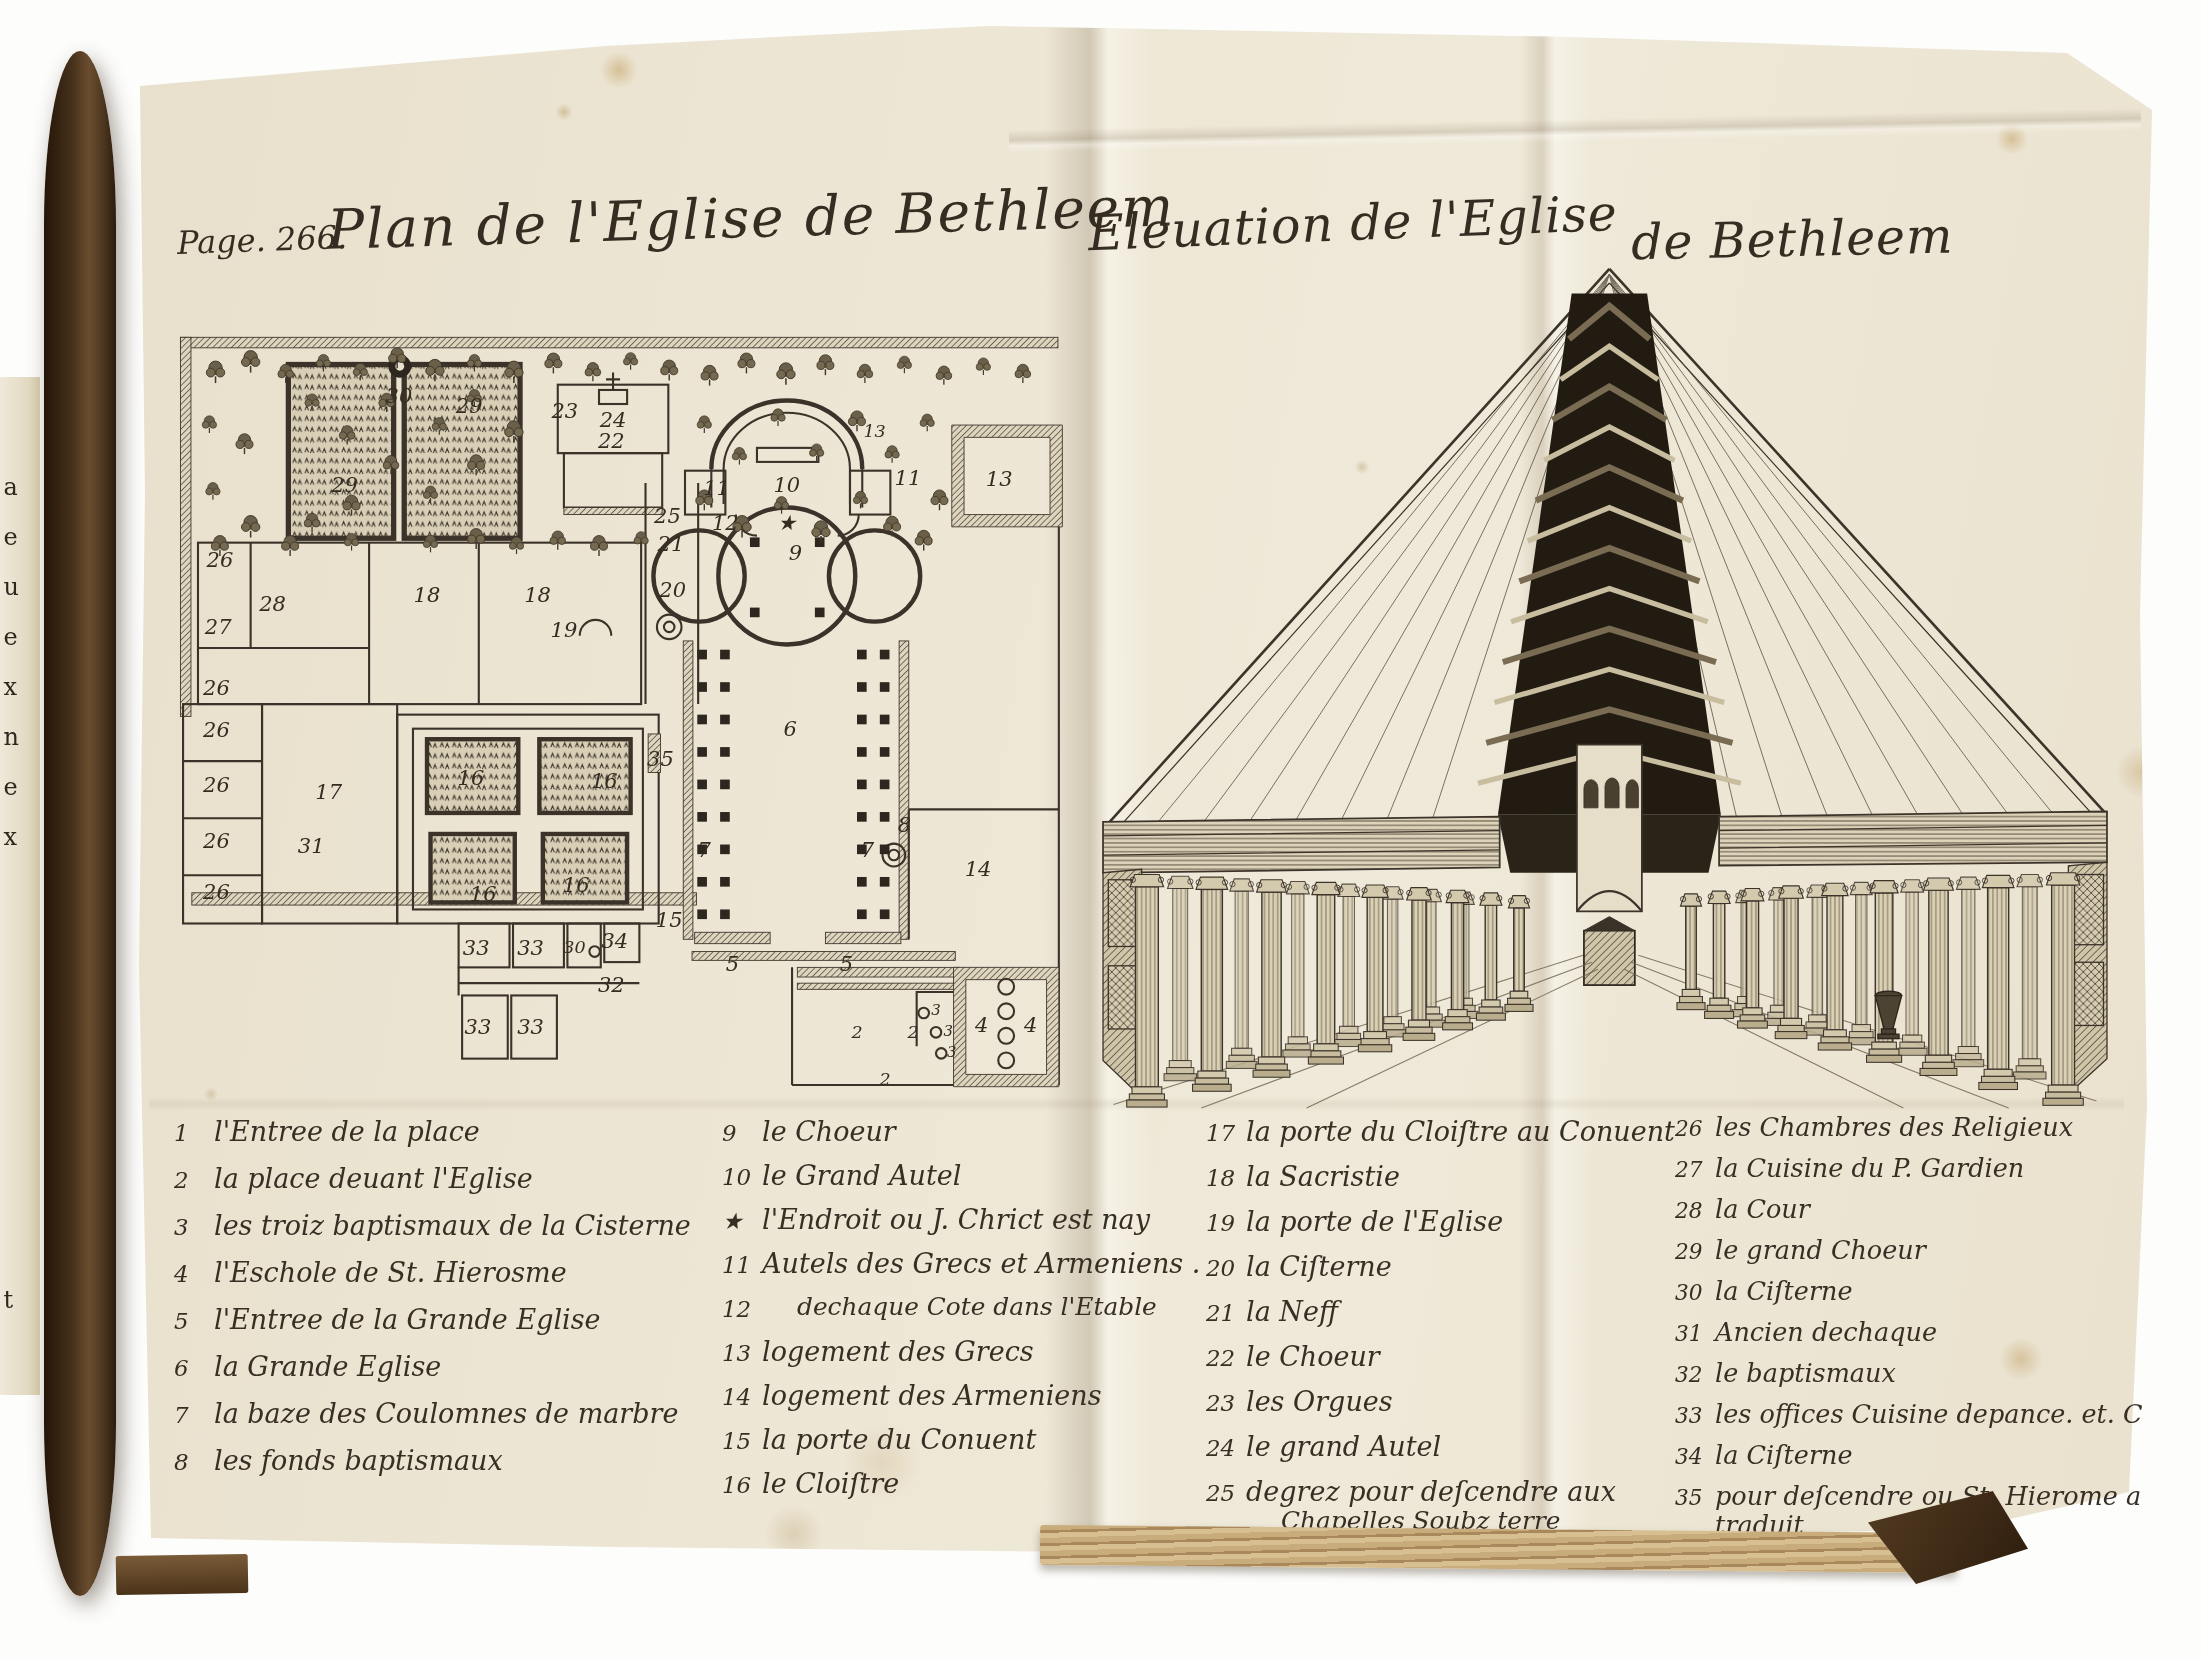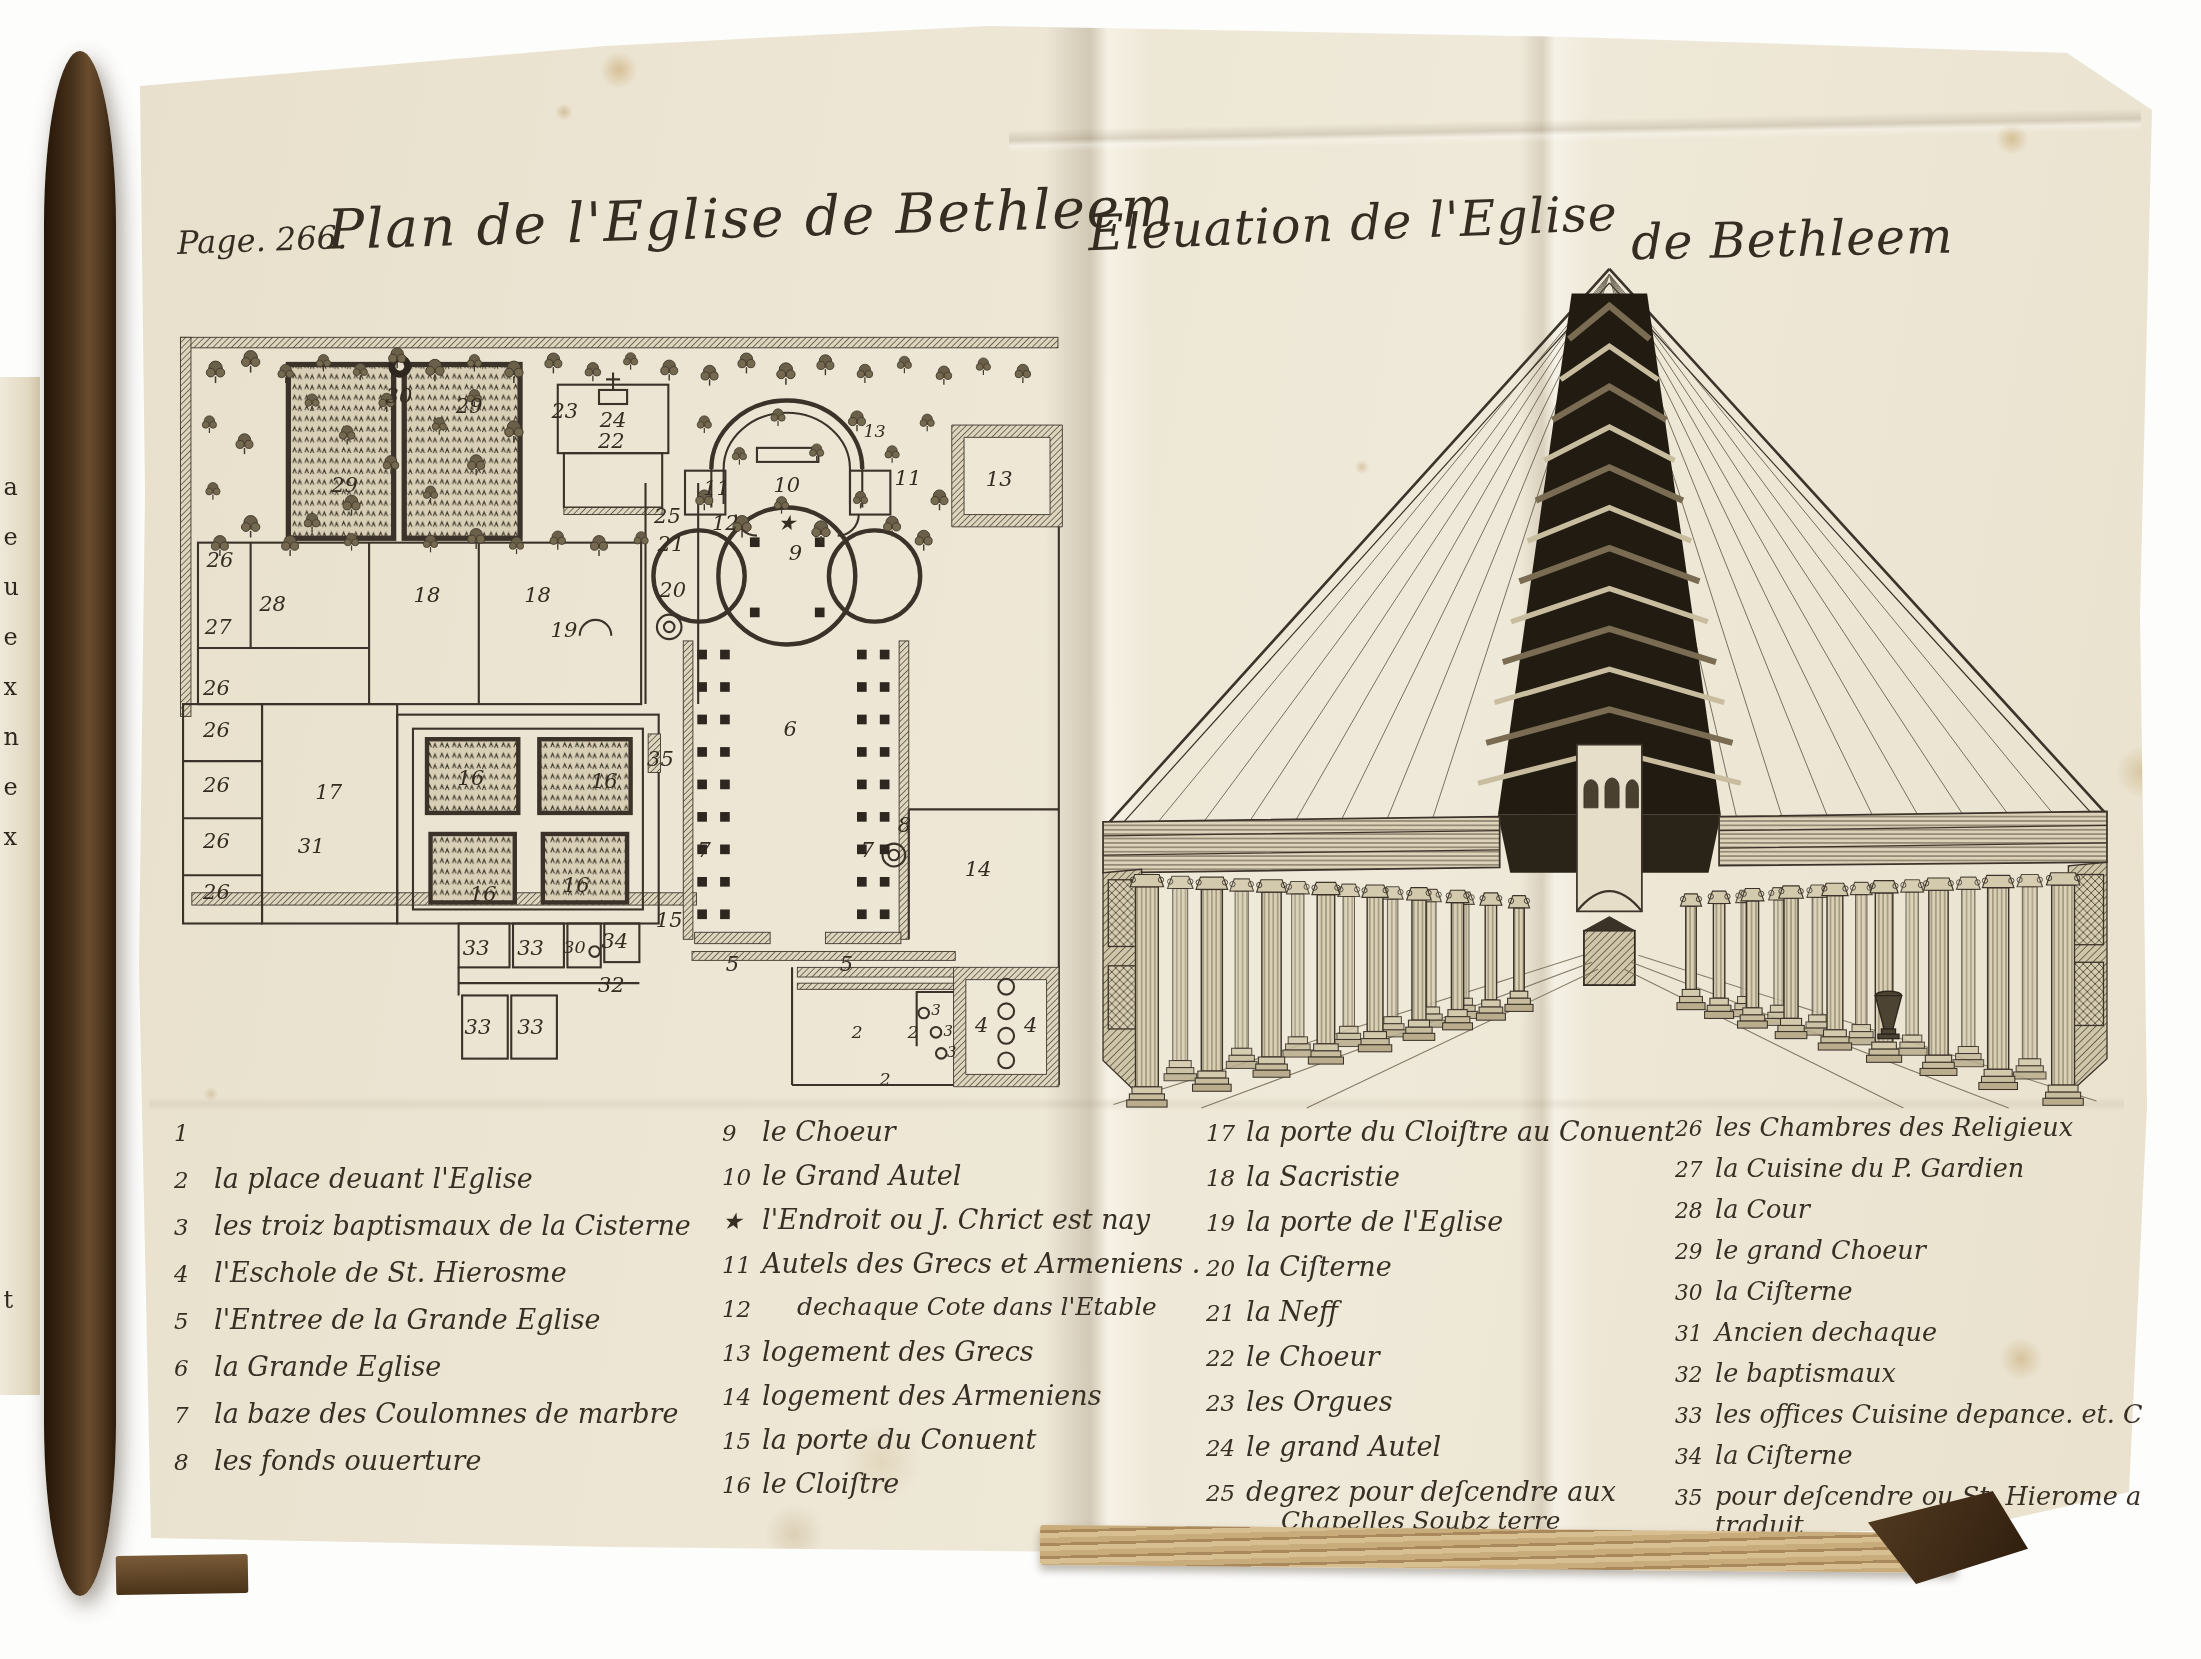--- a/index.html
+++ b/index.html
@@ -747,20 +747,23 @@
       <ellipse cx="903" cy="846" rx="15" ry="5"></ellipse>
       <path d="M888,846 L898,884 h10 L918,846 z"></path>
       <rect x="895" y="884" width="16" height="6"></rect>
       <rect x="891" y="890" width="24" height="5"></rect>
     </g>
   </svg>
 
   <div class="legend-col lg-c0">
       <div class="lg-row">
         <span class="lg-num">1</span>
+        <div class="lg-txt">
+          <div>l'Entree de la place</div>
+        </div>
       </div>
       <div class="lg-row">
         <span class="lg-num">2</span>
         <div class="lg-txt">
           <div>la place deuant l'Eglise</div>
         </div>
       </div>
       <div class="lg-row">
         <span class="lg-num">3</span>
         <div class="lg-txt">
@@ -787,21 +790,21 @@
       </div>
       <div class="lg-row">
         <span class="lg-num">7</span>
         <div class="lg-txt">
           <div>la baze des Coulomnes de marbre</div>
         </div>
       </div>
       <div class="lg-row">
         <span class="lg-num">8</span>
         <div class="lg-txt">
-          <div>les fonds ouuerture</div>
+          <div>les fonds baptismaux</div>
         </div>
       </div>
     </div>
   <div class="legend-col lg-c1">
       <div class="lg-row">
         <span class="lg-num">9</span>
         <div class="lg-txt">
           <div>le Choeur</div>
         </div>
       </div>

